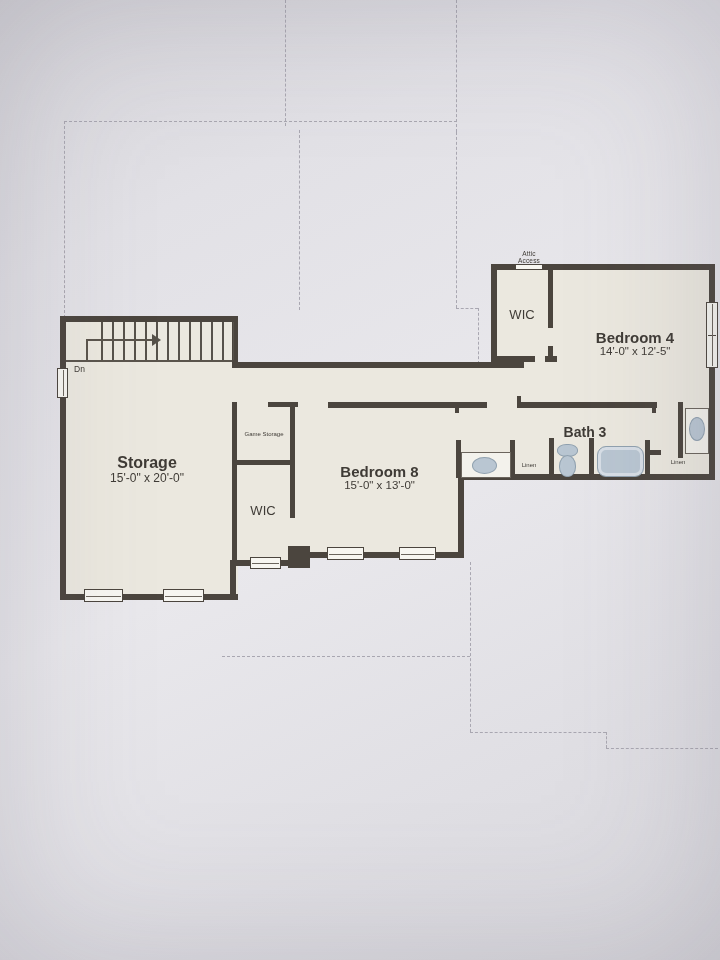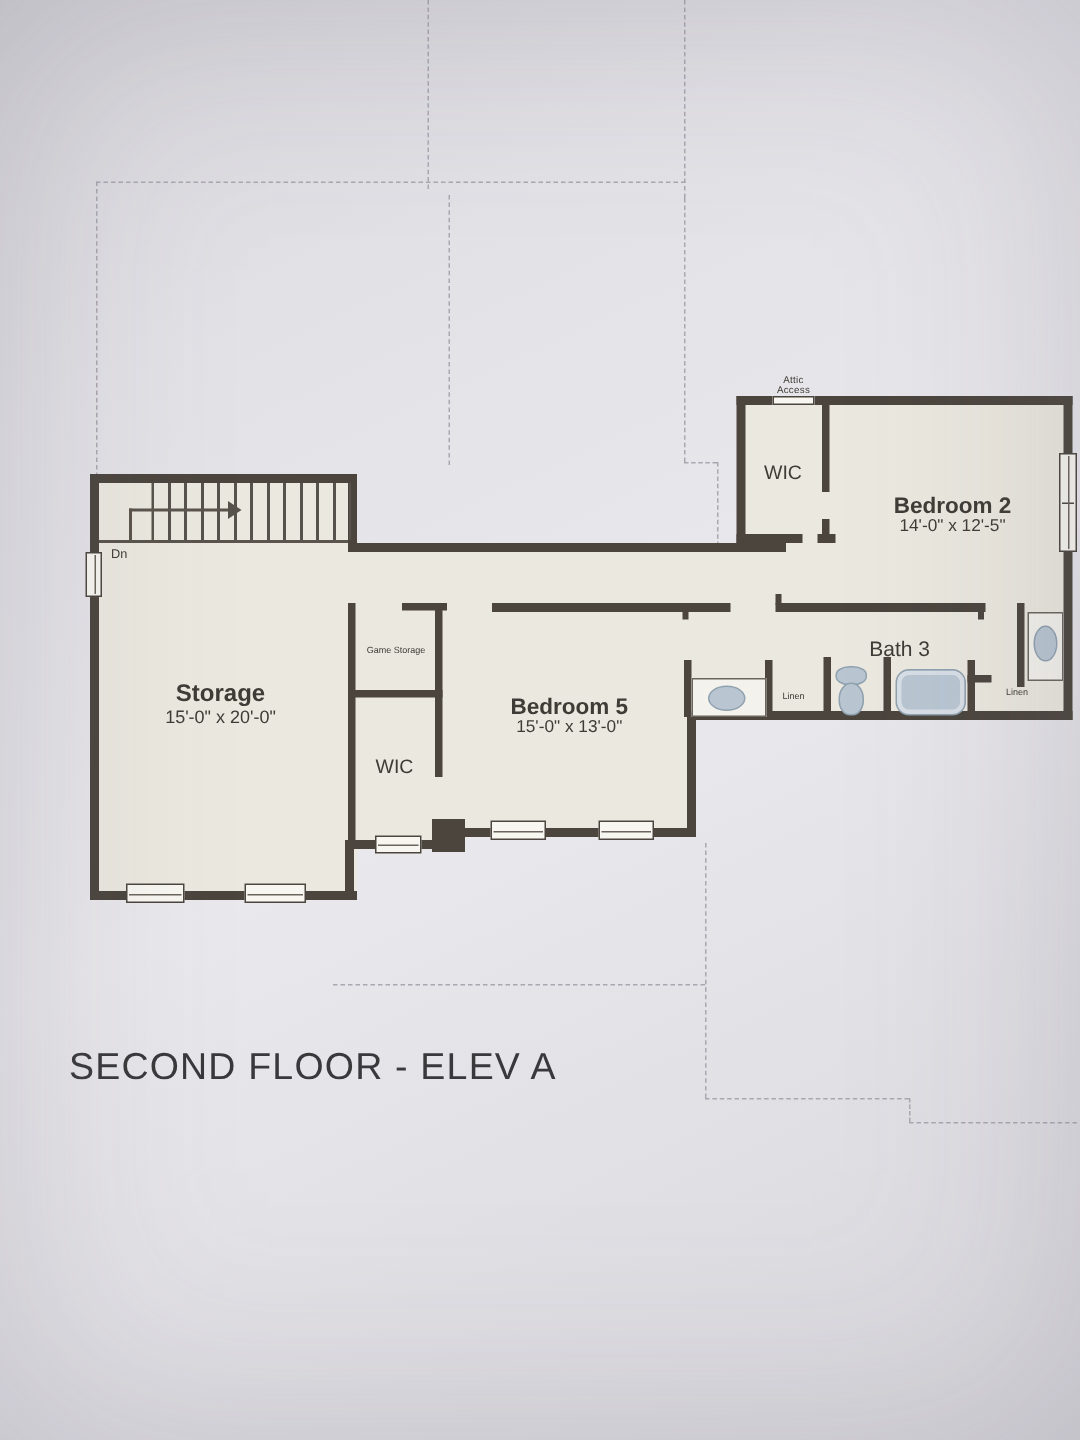--- a/index.html
+++ b/index.html
@@ -28,21 +28,21 @@
 
   .counter{position:absolute; background:#f3f2ec; border:1px solid #6b655d; box-sizing:border-box;}
   .fixture{position:absolute; background:#b9c6d2; border:1px solid #90a1af; box-sizing:border-box;}
 
   .lbl{position:absolute; color:#3f3b36; text-align:center; line-height:1.15; white-space:nowrap;}
   .room-name{font-weight:bold; font-size:15px;}
   .room-dims{font-size:11.5px;}
   .small-lbl{font-size:6.5px; letter-spacing:0.2px;}
   .tiny-lbl{font-size:6px;}
   .wic-lbl{font-weight:normal; font-size:13px;}
-  .bath-lbl{font-weight:normal; font-size:14px;text-align:right;}
+  .bath-lbl{font-weight:bold; font-size:14px;}
   .dn-lbl{font-size:8.5px;}
 
   .treads{position:absolute; left:101px; top:322px; width:133px; height:38px;
     background:repeating-linear-gradient(90deg,#57524b 0 2px,transparent 2px 11px);}
   .arrow-head{position:absolute; left:152px; top:334px; width:0; height:0;
     border-left:9px solid #57524b; border-top:6px solid transparent; border-bottom:6px solid transparent;}
 
   .title{
     position:absolute; left:46px; top:697px; font-size:25px; color:#39393c;
     letter-spacing:0.8px; font-weight:400;
@@ -136,27 +136,26 @@
     <div class="fixture" style="left:559px; top:455px; width:17px; height:22px; border-radius:50% 50% 45% 45%;"></div>
     <div class="fixture" style="left:597px; top:446px; width:47px; height:31px; border-radius:9px; box-shadow:inset 0 0 0 3px rgba(240,243,246,0.55);"></div>
     <div class="counter" style="left:685px; top:408px; width:24px; height:46px;"></div>
     <div class="fixture" style="left:689px; top:417px; width:16px; height:24px; border-radius:50%;"></div>
 
     <div class="lbl small-lbl" style="left:505px; top:250px; width:48px;">
       <div>Attic</div>
       <div>Access</div>
     </div>
     <div class="lbl wic-lbl" style="left:498px; top:308px; width:48px;">WIC</div>
-    <div class="lbl room-name" style="left:565px; top:329px; width:140px;">Bedroom 2</div>
+    <div class="lbl room-name" style="left:565px; top:329px; width:140px;">Bedroom 4</div>
     <div class="lbl room-dims" style="left:565px; top:345px; width:140px;">14'-0" x 12'-5"</div>
     <div class="lbl bath-lbl" style="left:550px; top:424px; width:70px;">Bath 3</div>
     <div class="lbl tiny-lbl" style="left:515px; top:462px; width:28px;">Linen</div>
     <div class="lbl tiny-lbl" style="left:664px; top:459px; width:28px;">Linen</div>
     <div class="lbl tiny-lbl" style="left:238px; top:431px; width:52px;">Game Storage</div>
     <div class="lbl wic-lbl" style="left:238px; top:504px; width:50px;">WIC</div>
-    <div class="lbl room-name" style="left:312px; top:463px; width:135px;">Bedroom 5</div>
+    <div class="lbl room-name" style="left:312px; top:463px; width:135px;">Bedroom 8</div>
     <div class="lbl room-dims" style="left:312px; top:479px; width:135px;">15'-0" x 13'-0"</div>
     <div class="lbl room-name" style="left:82px; top:454px; width:130px; font-size:16px;">Storage</div>
     <div class="lbl room-dims" style="left:82px; top:472px; width:130px; font-size:12px;">15'-0" x 20'-0"</div>
   </div>
 
-  <div class="title">SECOND FLOOR - ELEV A</div>
 </div>
 
 </body></html>

